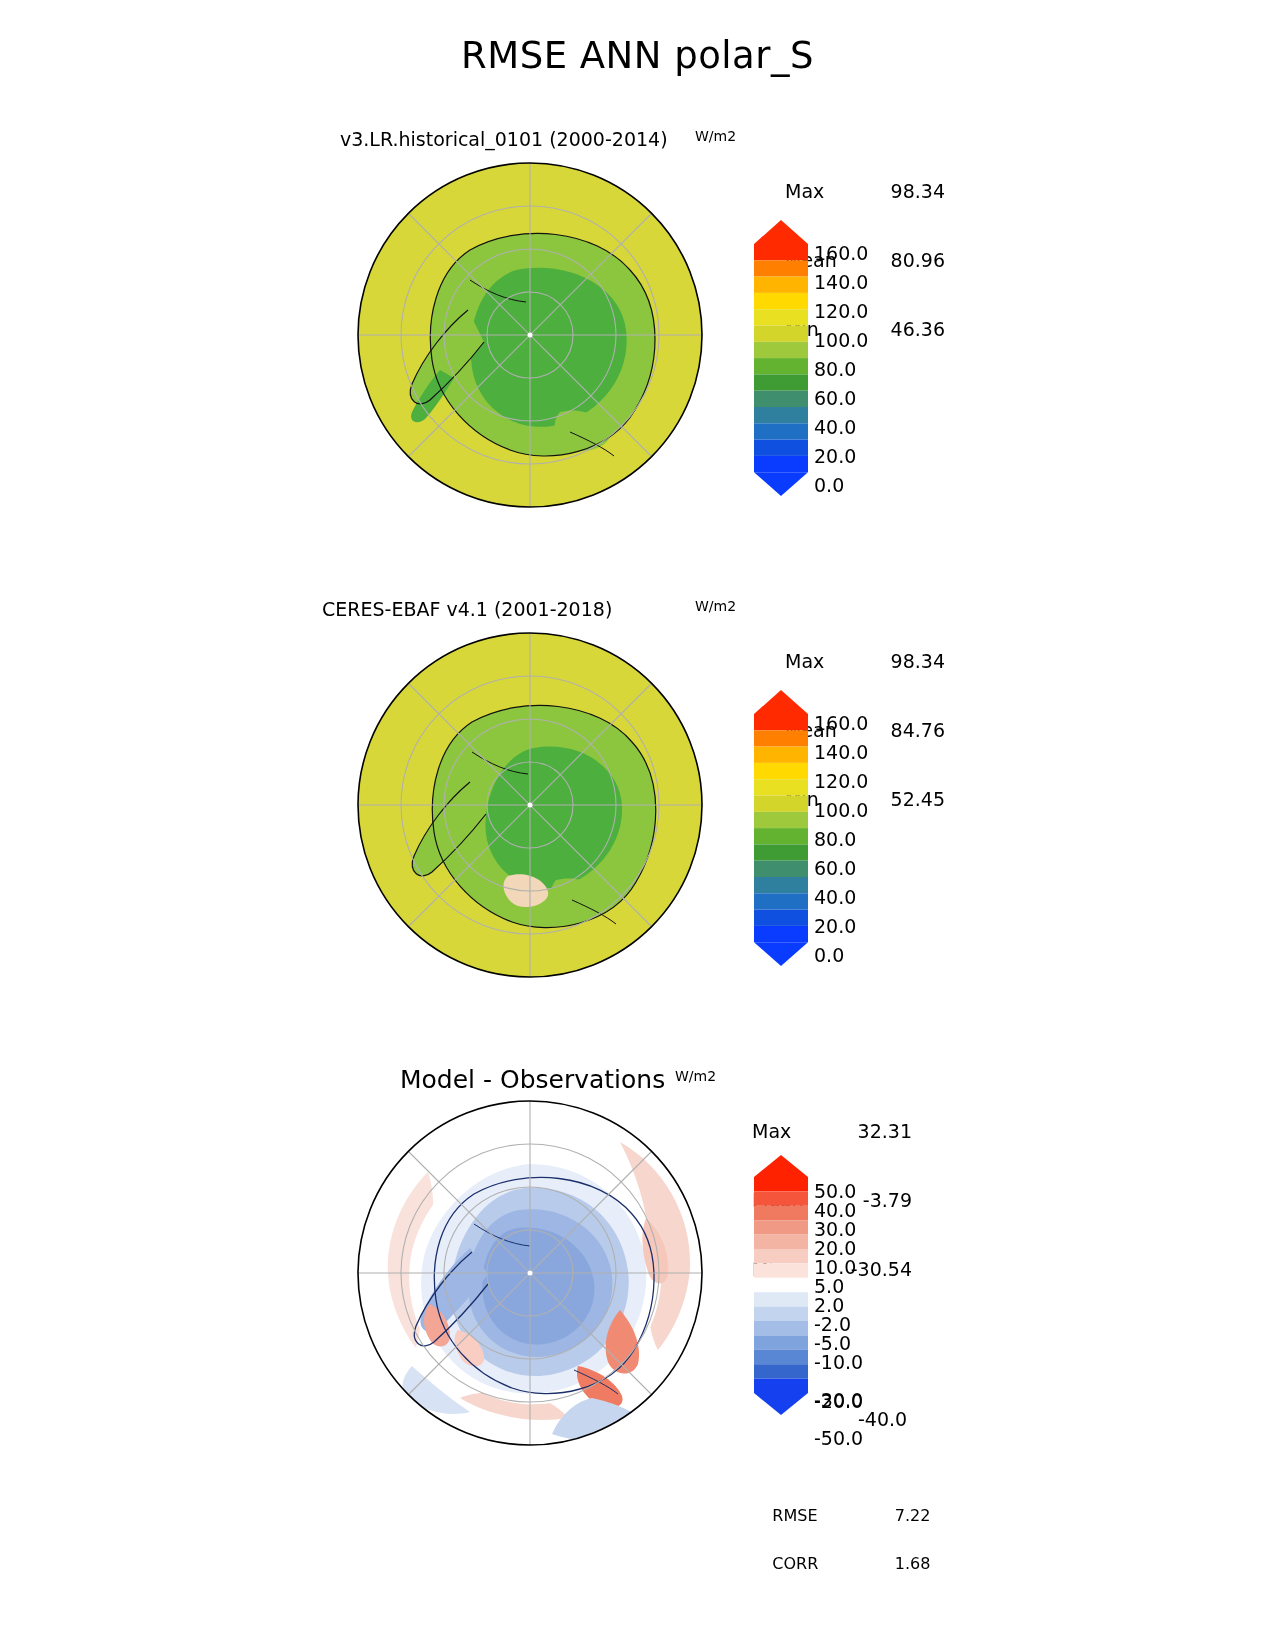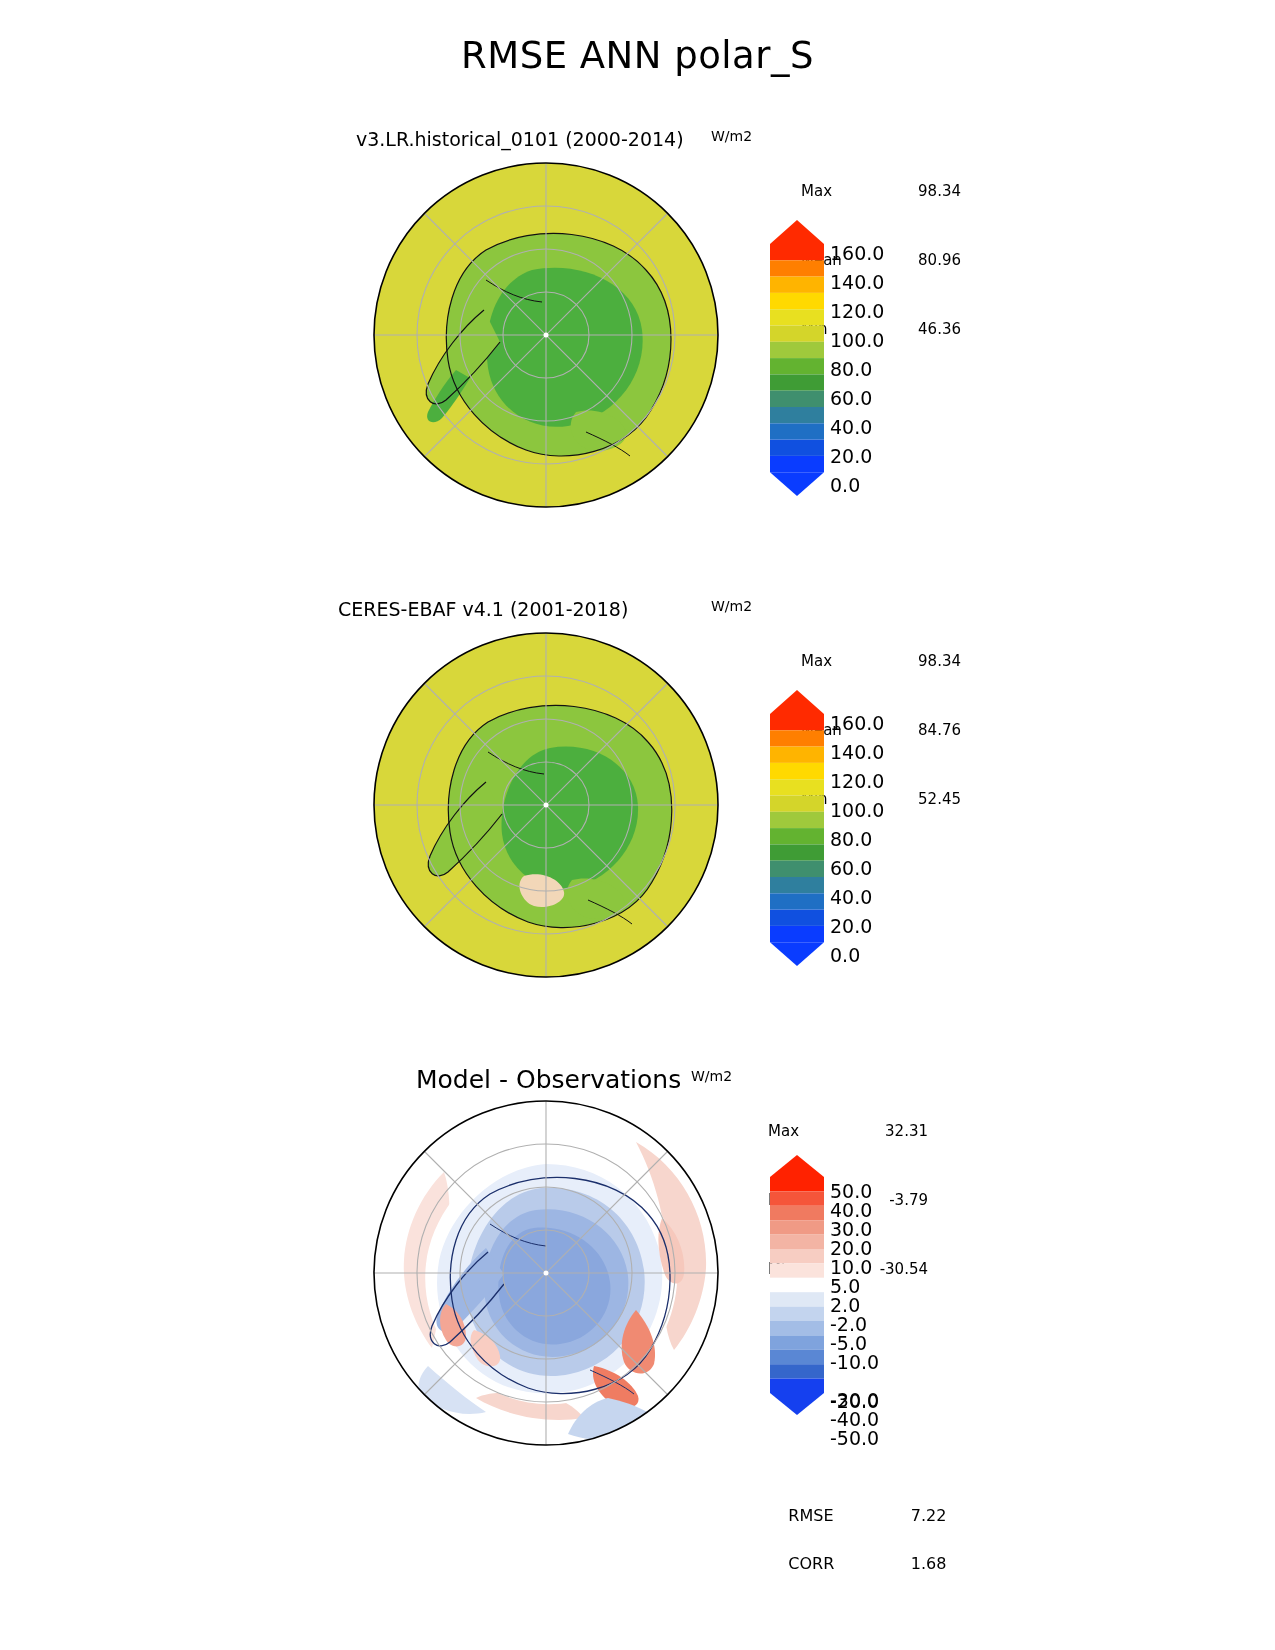--- a/index.html
+++ b/index.html
@@ -19,36 +19,36 @@
     position: absolute;
     top: 34px;
     left: 0;
     width: 1275px;
     text-align: center;
     font-size: 37px;
     letter-spacing: 0.5px;
   }
   .panel {
     position: absolute;
-    left: 16px;
+    left: 0;
     width: 1134px;
   }
   .panel-title {
     position: absolute;
     font-size: 19px;
     white-space: nowrap;
   }
   .panel-units {
     position: absolute;
     font-size: 14px;
     white-space: nowrap;
   }
   .stats {
     position: absolute;
-    font-size: 15px;
+    font-size: 19px;
     line-height: 23px;
     white-space: pre;
   }
   .stats .row {
     display: block;
     height: 23px;
   }
   .stats .lbl {
     display: inline-block;
     width: 72px;
@@ -331,21 +331,21 @@
     <span class="tick" style="top:63px;">30.0</span>
     <span class="tick" style="top:82px;">20.0</span>
     <span class="tick" style="top:101px;">10.0</span>
     <span class="tick" style="top:120px;">5.0</span>
     <span class="tick" style="top:139px;">2.0</span>
     <span class="tick" style="top:158px;">-2.0</span>
     <span class="tick" style="top:177px;">-5.0</span>
     <span class="tick" style="top:196px;">-10.0</span>
     <span class="tick" style="top:215px;margin-top:20px;">-20.0</span>
     <span class="tick" style="top:234px;">-30.0</span>
-    <span class="tick" style="top:253px;">-40.0</span>
+    <span class="tick" style="top:253px;margin-left:44px;">-40.0</span>
     <span class="tick" style="top:272px;">-50.0</span>
   </div>
 
   <div class="footer-stats" style="left:752px;top:540px;">
     <span class="row"><span class="lbl">RMSE</span><span class="val">7.22</span></span><br>
     <span class="row"><span class="lbl">CORR</span><span class="val">1.68</span></span>
   </div>
 </div>
 
 </body></html>

